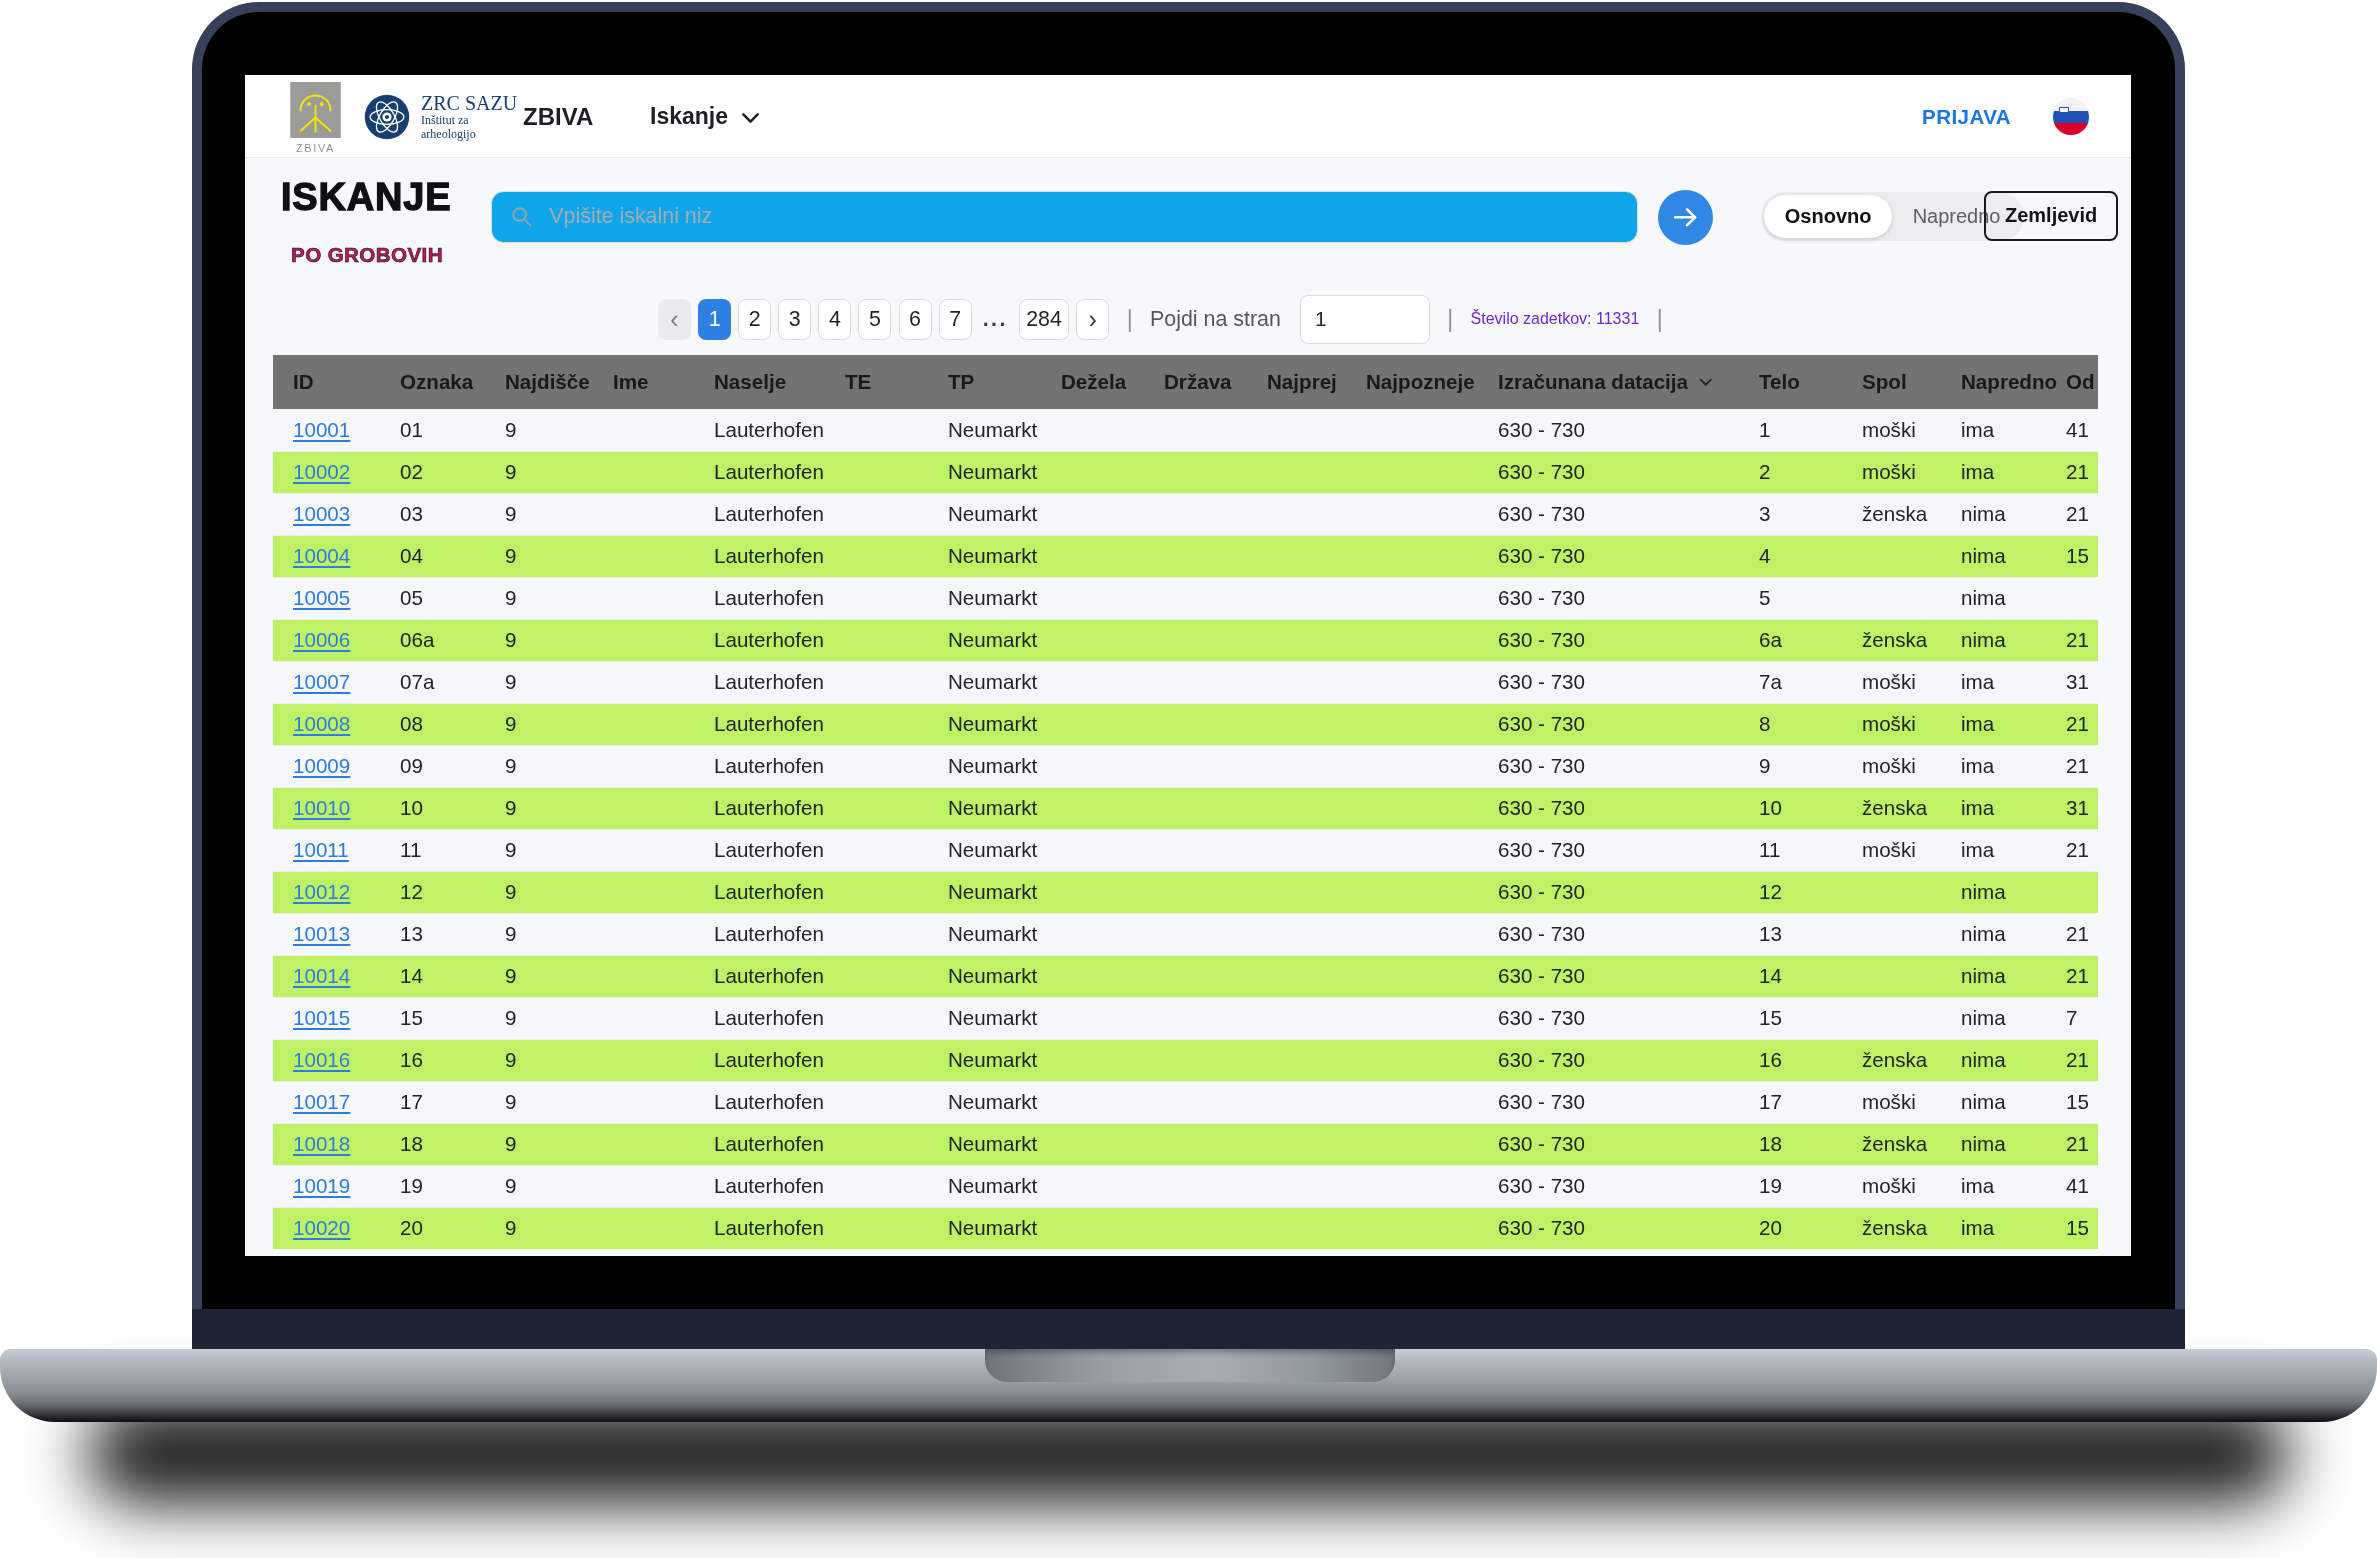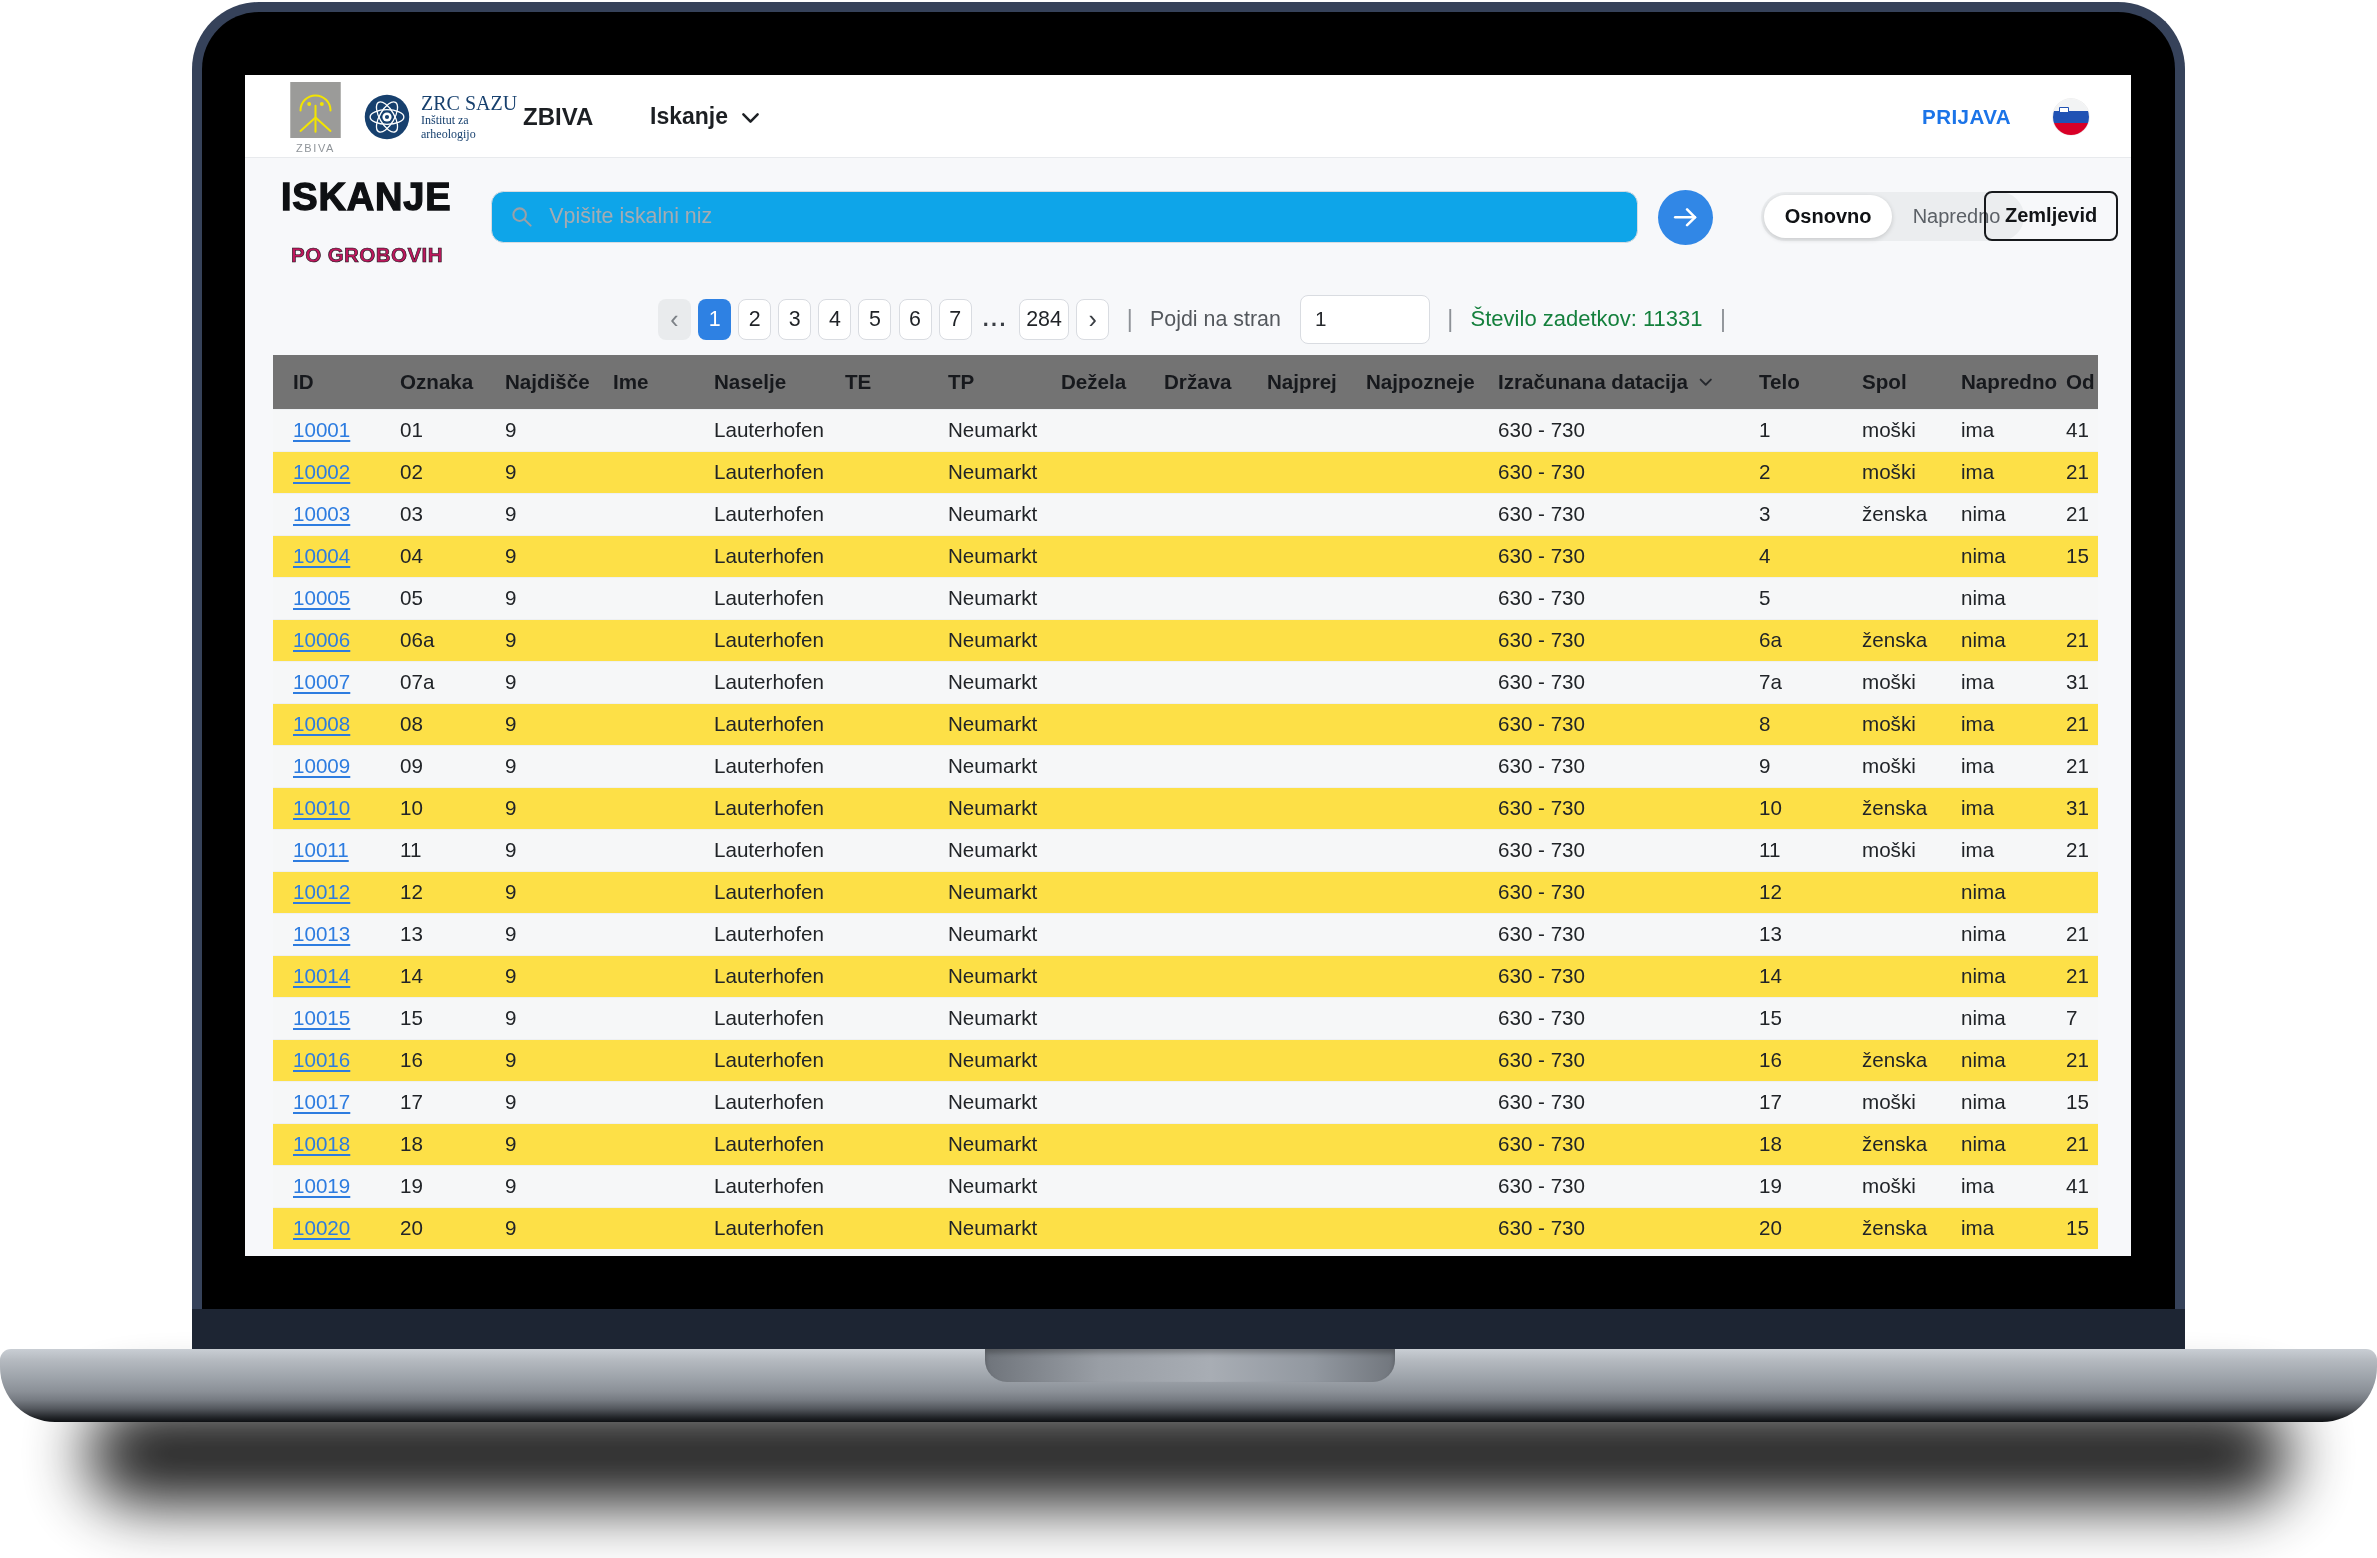--- a/index.html
+++ b/index.html
@@ -70,31 +70,31 @@
   .pg{min-width:33px;height:41px;border:1.6px solid #d9dce1;border-radius:8px;background:#fff;font-size:21.4px;
         color:#1f2226;display:flex;align-items:center;justify-content:center;padding:0 6.3px;cursor:pointer;}
   .pg.prev{background:#e9ebed;border:none;color:#7c8187;font-size:25px;}
   .pg.next{font-size:25px;color:#3a3e44;}
   .pg.active{background:#2e81e3;border:none;color:#fff;}
   .pg.ellipsis{border:none;background:transparent;font-weight:700;letter-spacing:2.4px;color:#3a3e44;cursor:default;padding:0 1.6px;}
   .sep{color:#8d9196;font-size:23px;margin:0 17.4px;}
   .goto-label{color:#54585d;font-size:21.4px;}
   .goto-input{width:130px;height:49px;border:1.6px solid #d9dce1;border-radius:8px;margin-left:19px;font-size:20.6px;
         color:#26292d;padding:0 0 0 14.3px;outline:none;font-family:"Liberation Sans",sans-serif;background:#fff;}
-  .results{color:#15803d;font-size:22px;}
+  .results{color:#6d28d9;font-size:16px;}
 
   .table{position:absolute;left:28px;top:280px;width:1825px;}
   .thead-row,.tr{display:grid;
         grid-template-columns:107px 105px 108px 101px 131px 103px 113px 103px 103px 99px 132px 261px 103px 99px 105px 32px;
         padding-left:20px;align-items:center;}
   .thead-row{height:54px;background:#737373;font-size:20.6px;font-weight:700;color:#17191d;}
   .th{display:flex;align-items:center;cursor:pointer;white-space:nowrap;}
   .th svg{margin-left:11px;margin-top:2.4px;}
   .tr{height:42px;background:#f6f7f8;font-size:20.6px;color:#212428;border-top:0.8px solid #eef0f2;white-space:nowrap;}
-  .tr.alt{background:#fde047;}
+  .tr.alt{background:#bef264;}
   .idlink{color:#2d7ce0;text-decoration:underline;text-underline-offset:3.2px;cursor:pointer;}
 </style>
 </head>
 <body>
 
 <div class="stage">
 
   <div class="laptop-shadow"></div>
 
   <div class="lid">

